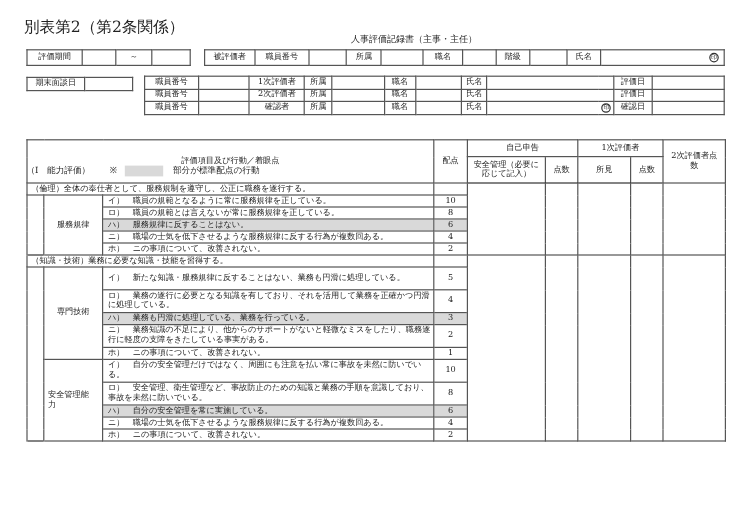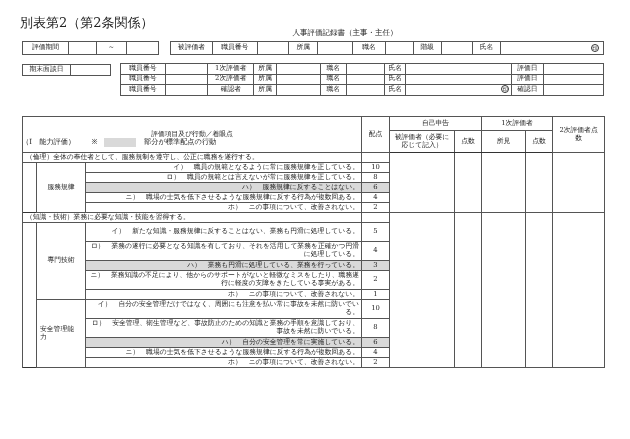--- a/index.html
+++ b/index.html
@@ -21,21 +21,21 @@
   .t-interview td { height: 10px; }
   .t-evaluators { left: 120px; top: 63px; width: 484px; border: 1.4px solid #333; }
   .t-evaluators td { height: 10.5px; }
 
   .section { left: 22px; top: 104px; font-size: 7.2px; margin-top: 32px; }
   .section .grey-swatch { display: inline-block; width: 32px; height: 9px; background: #d9d9d9; vertical-align: middle; margin: 0 6px 0 4px; }
 
   
   .t-main { left: 22px; top: 116px; width: 582px; border: 1.6px solid #333; }
   .t-main td { font-size: 6.8px; }
-  .t-main td.left { text-align: right; padding-left: 4px; white-space: normal; }
+  .t-main td.left { text-align: left; padding-left: 4px; white-space: normal; }
   .t-main td.wrap { white-space: normal; }
   .t-main tr.hd td { height: 14px; }
   .shade { background: #d9d9d9; }
   .cat { text-align: left !important; padding-left: 3px !important; }
   .thick-top td { border-top: 1.4px solid #333; }
   .hdr-bottom td { border-bottom: 1.4px solid #333; }
   .seal { display: inline-block; width: 8px; height: 8px; border: 1px solid #333; border-radius: 50%; font-size: 5px; line-height: 6px; text-align: center; }
 </style>
 </head>
 <body>
@@ -189,21 +189,21 @@
   </colgroup>
   <tbody>
       <tr class="hd">
     <td colspan="3" rowspan="2" style="height:36px;">評価項目及び行動／着眼点</td>
     <td rowspan="2">配点</td>
     <td colspan="2">自己申告</td>
     <td colspan="2">1次評価者</td>
     <td rowspan="2" class="wrap" style="padding:0 6px;">2次評価者点数</td>
   </tr>
   <tr class="hd hdr-bottom">
-    <td class="wrap" style="height:22px;">被評価者（必要に応じて記入）</td>
+    <td class="wrap" style="height:22px;">安全管理（必要に応じて記入）</td>
     <td>点数</td>
     <td>所見</td>
     <td>点数</td>
   </tr>
 
   <tr>
     <td colspan="3" class="cat" style="height:10px;">（倫理）全体の奉仕者として、服務規制を遵守し、公正に職務を遂行する。</td>
     <td></td>
     <td rowspan="6"></td>
     <td rowspan="6"></td>

